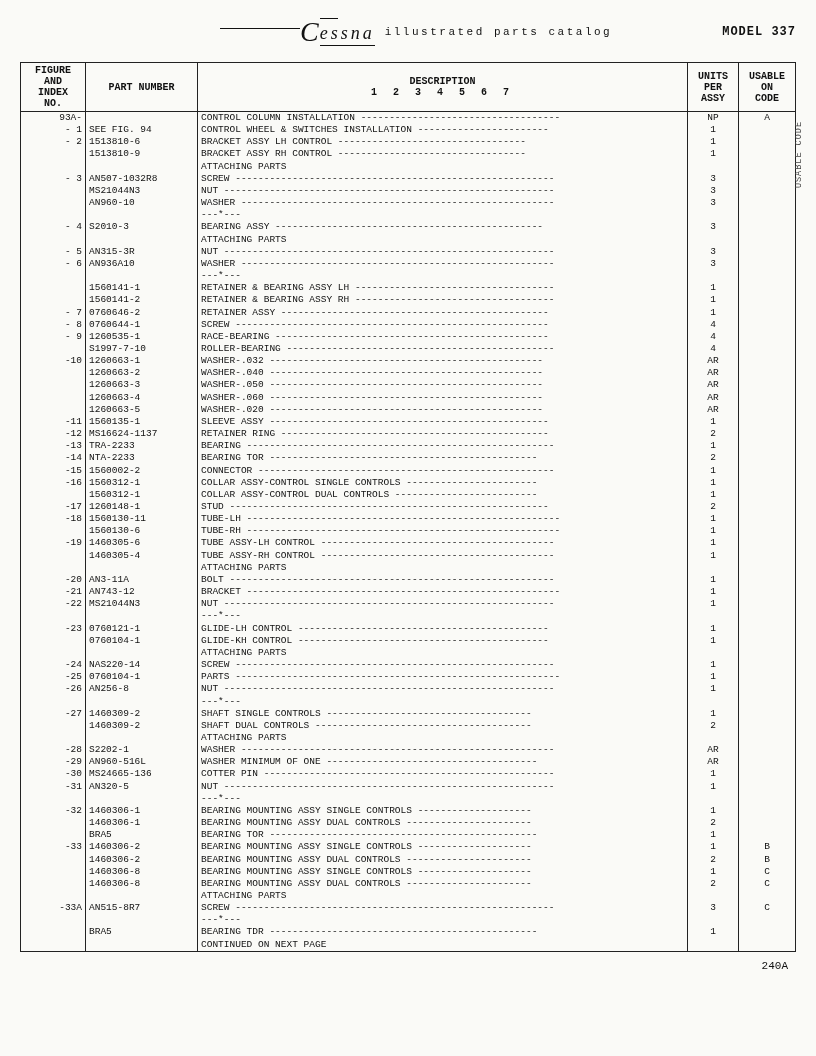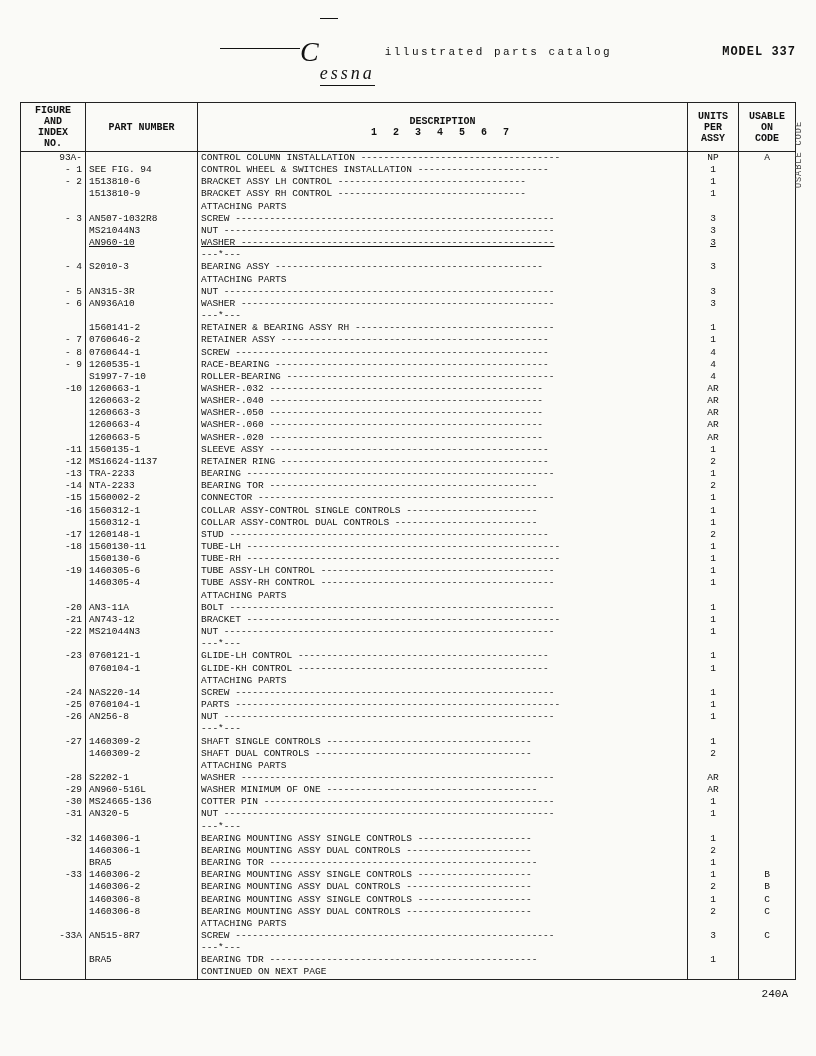--- a/index.html
+++ b/index.html
@@ -97,21 +97,21 @@
 <div class="page">
 
   <div class="header">
     <div style="width:90px"></div>
     <div class="logo-area">
       <div class="logo-wing">
         <div style="width:80px;height:1px;background:#111;margin-right:0;position:relative;top:-4px;"></div>
         <span style="font-family:Georgia,serif;font-size:28px;font-style:italic;letter-spacing:0;color:#111;line-height:1;">C</span>
         <div style="display:flex;flex-direction:column;align-items:flex-start;justify-content:flex-end;margin-left:1px;">
           <div style="width:18px;height:1px;background:#111;margin-bottom:4px;"></div>
-          <span style="font-family:Georgia,serif;font-size:18px;font-style:italic;letter-spacing:3px;color:#111;border-bottom:1.5px solid #111;padding-bottom:1px;margin-top:40px;">essna</span>
+          <span style="font-family:Georgia,serif;font-size:18px;font-style:italic;letter-spacing:3px;color:#111;border-bottom:1.5px solid #111;padding-bottom:1px;">essna</span>
         </div>
         <span style="font-family:'Courier New',Courier,monospace;font-size:11px;letter-spacing:2.5px;margin-left:10px;color:#111;">illustrated parts catalog</span>
       </div>
     </div>
     <div style="text-align:right;font-family:'Courier New',Courier,monospace;font-size:12px;font-weight:bold;letter-spacing:1px;white-space:nowrap;">MODEL 337</div>
   </div>
 
   <table class="parts-table">
     <thead>
       <tr class="header-row">
@@ -168,21 +168,21 @@
           <td class="td-units">3</td>
           <td class="td-usable" style="border-right: 1px solid rgb(34, 34, 34);"></td>
         </tr>
         <tr style="line-height: 1.28;">
           <td class="td-fig"></td>
           <td class="td-part">MS21044N3</td>
           <td class="td-desc">NUT ----------------------------------------------------------</td>
           <td class="td-units">3</td>
           <td class="td-usable" style="border-right: 1px solid rgb(34, 34, 34);"></td>
         </tr>
-        <tr style="line-height: 1.28; text-decoration: underline;">
+        <tr style="line-height: 1.28;">
           <td class="td-fig"></td>
           <td class="td-part">AN960-10</td>
           <td class="td-desc">WASHER -------------------------------------------------------</td>
           <td class="td-units">3</td>
           <td class="td-usable" style="border-right: 1px solid rgb(34, 34, 34);"></td>
         </tr>
         <tr style="line-height: 1.28;">
           <td class="td-fig"></td>
           <td class="td-part"></td>
           <td class="td-desc">  ---*---</td>
@@ -215,20 +215,27 @@
           <td class="td-part">AN936A10</td>
           <td class="td-desc">WASHER -------------------------------------------------------</td>
           <td class="td-units">3</td>
           <td class="td-usable" style="border-right: 1px solid rgb(34, 34, 34);"></td>
         </tr>
         <tr style="line-height: 1.28;">
           <td class="td-fig"></td>
           <td class="td-part"></td>
           <td class="td-desc">  ---*---</td>
           <td class="td-units"></td>
+          <td class="td-usable" style="border-right: 1px solid rgb(34, 34, 34);"></td>
+        </tr>
+        <tr style="line-height: 1.28;">
+          <td class="td-fig"></td>
+          <td class="td-part">1560141-1</td>
+          <td class="td-desc">RETAINER &amp; BEARING ASSY LH -----------------------------------</td>
+          <td class="td-units">1</td>
           <td class="td-usable" style="border-right: 1px solid rgb(34, 34, 34);"></td>
         </tr>
         <tr style="line-height: 1.28;">
           <td class="td-fig"></td>
           <td class="td-part">1560141-2</td>
           <td class="td-desc">RETAINER &amp; BEARING ASSY RH -----------------------------------</td>
           <td class="td-units">1</td>
           <td class="td-usable" style="border-right: 1px solid rgb(34, 34, 34);"></td>
         </tr>
         <tr style="line-height: 1.28;">

